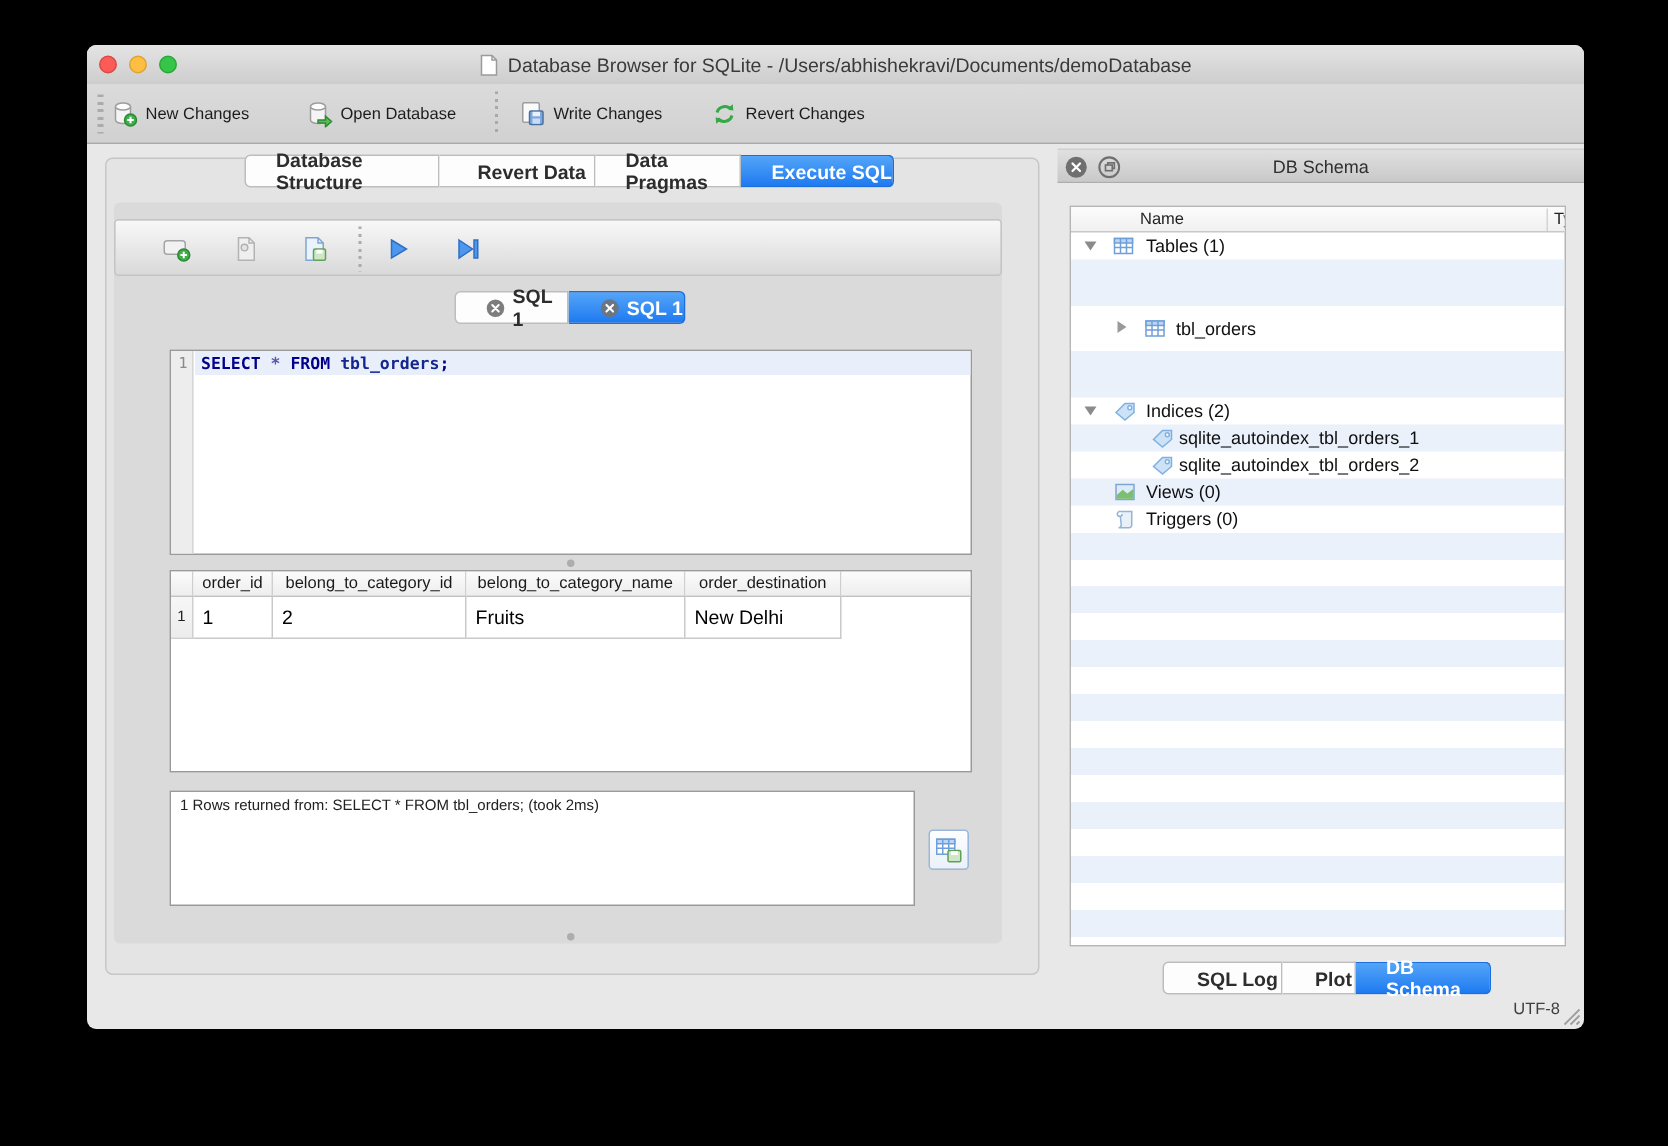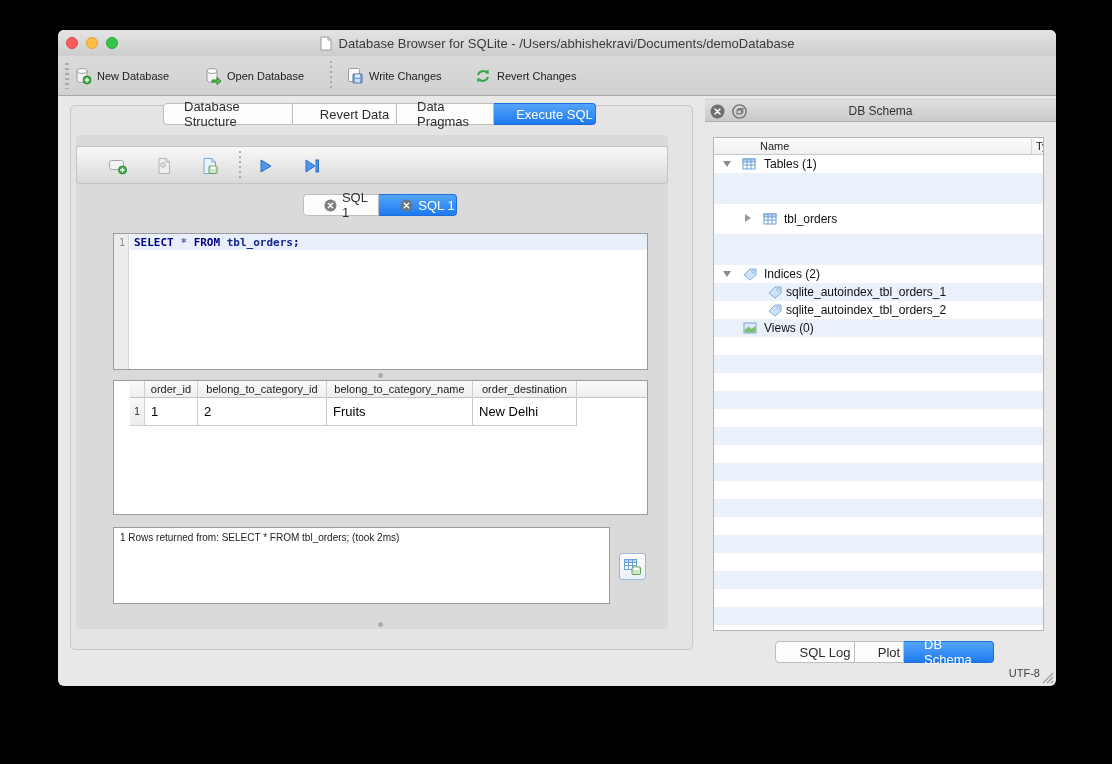--- a/index.html
+++ b/index.html
@@ -33,21 +33,21 @@
 
   
   .group-panel { position:absolute; left:12px; top:75px; width:623px; height:545px;
                  background:#E4E4E4; border:1px solid #C6C6C6; border-radius:5px; }
   .inner-panel { position:absolute; left:18px; top:105px; width:592px; height:494px;
                  background:#DADADA; border-radius:4px; }
 
   
   .seg { position:absolute; display:flex; height:22px; }
   .seg-btn { height:22px; border:1px solid #BDBDBD; border-left:none; background:#FDFDFD;
-             font-size:13px; font-weight:400; color:#2d2d2d;
+             font-size:13px; font-weight:700; color:#2d2d2d;
              display:flex; align-items:center; justify-content:center; gap:5px; cursor:default;padding-left:20px; }
   .seg-btn:first-child { border-left:1px solid #BDBDBD; border-radius:4px 0 0 4px; }
   .seg-btn:last-child  { border-radius:0 4px 4px 0; }
   .seg-btn.active { background:linear-gradient(#54A5F8,#1E7AF0); border-color:#1C6FDB; color:#fff; }
 
   
   .sql-toolbar { position:absolute; left:18px; top:116px; width:592px; height:38px;
                  background:linear-gradient(#F8F8F8,#D9D9D9); border-radius:3px;
                  border:1px solid #C4C4C4; }
   .icon-btn { position:absolute; top:6px; width:26px; height:26px;
@@ -67,21 +67,21 @@
   .cur-line { position:absolute; left:16px; right:0; top:0; height:16px; background:#E9EFFA; }
   .code-line { position:absolute; left:20px; top:2px; font:bold 11px "DejaVu Sans Mono", monospace;
                color:#00008B; white-space:pre; }
   .code-line .op { color:#5a5aa5; }
   .code-line .id { color:#14278F; }
 
   .split-dot { position:absolute; width:5px; height:5px; border-radius:50%; background:#ADADAD; }
 
   
   .results { position:absolute; left:55px; top:350px; width:535px; height:135px;
-             background:#fff; border:1px solid #9A9A9A; overflow:hidden;padding-left:16px; }
+             background:#fff; border:1px solid #9A9A9A; overflow:hidden; }
   .res-head { display:flex; height:17px; }
   .res-head .hcell { background:linear-gradient(#FBFBFB,#EEEEEE); border-right:1px solid #CFCFCF;
                      border-bottom:1px solid #C2C2C2; font-size:11px; color:#1a1a1a;
                      display:flex; align-items:center; justify-content:center; overflow:hidden; }
   .res-row { display:flex; height:28px; }
   .res-row .rnum { background:linear-gradient(#F7F7F7,#ECECEC); border-right:1px solid #CFCFCF;
                    border-bottom:1px solid #CFCFCF; font-size:10px; color:#222;
                    display:flex; align-items:center; justify-content:center; }
   .res-row .cell { border-right:1px solid #C9C9C9; border-bottom:1px solid #C9C9C9;
                    font-size:13px; color:#000; display:flex; align-items:center; padding-left:6px; }
@@ -153,21 +153,21 @@
     <div class="toolbar">
       <div class="tb-handle"></div>
 
       <div class="tb-item" style="left:16px">
         <svg width="18" height="18" viewBox="0 0 18 18">
           <path d="M3 4 v9 a5 2.4 0 0 0 10 0 v-9" fill="#F4F4F4" stroke="#9d9d9d"></path>
           <ellipse cx="8" cy="4" rx="5" ry="2.4" fill="#FDFDFD" stroke="#9d9d9d"></ellipse>
           <circle cx="13" cy="13" r="4" fill="#3FAE49" stroke="#2C8936"></circle>
           <path d="M13 10.8 v4.4 M10.8 13 h4.4" stroke="#fff" stroke-width="1.4"></path>
         </svg>
-        <span>New Database</span>
+        <span>New Changes</span>
       </div>
 
       <div class="tb-item" style="left:146px">
         <svg width="18" height="18" viewBox="0 0 18 18">
           <path d="M3 4 v9 a5 2.4 0 0 0 10 0 v-9" fill="#F4F4F4" stroke="#9d9d9d"></path>
           <ellipse cx="8" cy="4" rx="5" ry="2.4" fill="#FDFDFD" stroke="#9d9d9d"></ellipse>
           <path d="M8 13 h5 v-2.6 l4 3.6 -4 3.6 v-2.6 h-5 z" fill="#5BBF4F" stroke="#2C8936"></path>
         </svg>
         <span>Open Database</span>
       </div>
@@ -380,20 +380,27 @@
       </div>
 
       <div class="trow striped" style="top:181px">
         <svg class="ticon" style="left:29px" width="14" height="14" viewBox="0 0 14 14">
           <rect x="1" y="2" width="12" height="10" fill="#DCEBFA" stroke="#7FA6D0"></rect>
           <path d="M1.5 9 l4 -3.5 3 2.5 4 -3 v6.5 h-11 z" fill="#7CBF6E"></path>
         </svg>
         <span class="tlabel" style="left:50px">Views (0)</span>
       </div>
 
+      <div class="trow" style="top:199px">
+        <svg class="ticon" style="left:29px" width="14" height="14" viewBox="0 0 14 14">
+          <path d="M3.5 2 h8 v9 a1.8 1.8 0 0 1 -1.8 1.8 h-7 a1.8 1.8 0 0 0 1.8 -1.8 z" fill="#E8F0FA" stroke="#93B4D6"></path>
+          <path d="M3.5 2 a1.6 1.6 0 0 0 -1.6 1.6 1.6 1.6 0 0 0 3.2 0" fill="#fff" stroke="#93B4D6"></path>
+        </svg>
+        <span class="tlabel" style="left:50px">Triggers (0)</span>
+      </div>
 
       <div class="tree-filler"></div>
     </div>
 
     <div class="seg" style="left:717px; top:611px;">
       <div class="seg-btn" style="width:80px">
         <span>SQL Log</span>
       </div>
       <div class="seg-btn" style="width:49px">
         <span>Plot</span>

